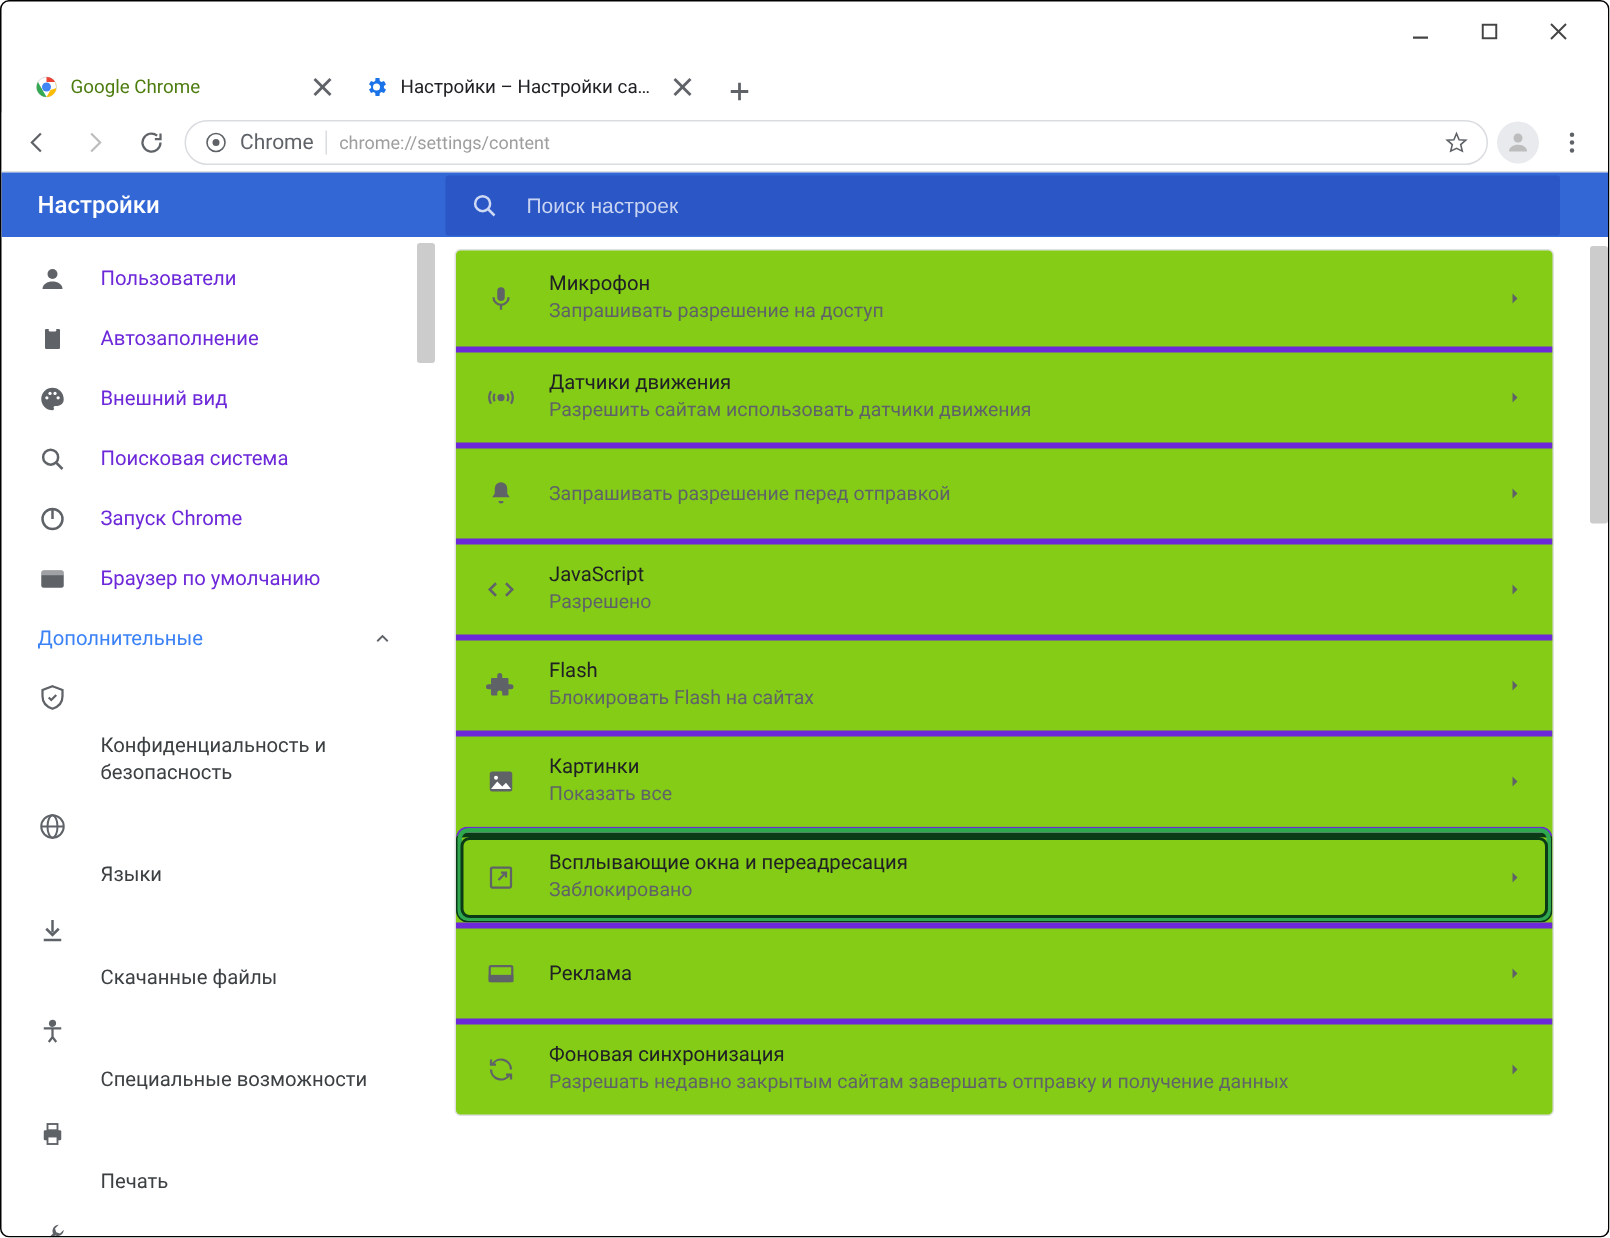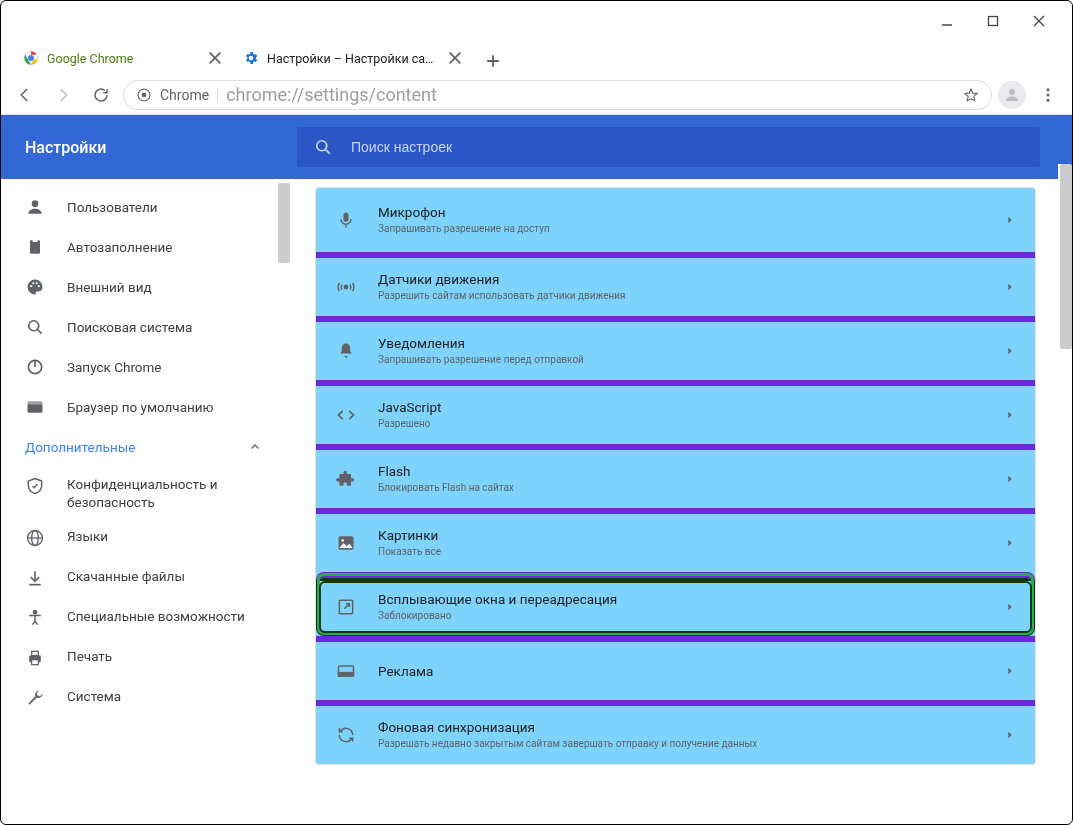--- a/index.html
+++ b/index.html
@@ -22,54 +22,54 @@
   .tab .tab-close{width:16px;height:16px;color:#5f6368;}
   .newtab{width:28px;height:28px;border-radius:50%;display:flex;align-items:center;justify-content:center;margin-left:6px;color:#5f6368;}
 
   
   .toolbar{position:absolute;top:74px;left:0;right:0;height:40px;background:#fff;display:flex;align-items:center;padding:0 8px;gap:6px;border-bottom:1px solid #e0e0e0;}
   .tool-btn{width:32px;height:32px;display:flex;align-items:center;justify-content:center;color:#5f6368;border-radius:50%;}
   .tool-btn.disabled{color:#bdbdbd;}
   .omnibox{flex:1;height:30px;border:1px solid #dadce0;border-radius:16px;display:flex;align-items:center;padding:0 12px;gap:8px;color:#5f6368;}
   .omnibox .scheme{color:#5f6368;font-size:14px;}
   .omnibox .scheme-sep{width:1px;height:16px;background:#dadce0;}
-  .omnibox .url-path{color:#9e9e9e;font-size:18px;}
+  .omnibox .url-path{color:#9e9e9e;font-size:12px;}
   .omnibox-star{margin-left:auto;color:#5f6368;}
   .avatar{width:28px;height:28px;border-radius:50%;background:#e8eaed;display:flex;align-items:center;justify-content:center;}
 
   
   .page{position:absolute;top:114px;left:0;right:0;bottom:0;display:flex;flex-direction:column;}
-  .page-header{height:64px;background:#3367d6;color:#fff;display:flex;align-items:center;}
+  .page-header{height:43px;background:#3367d6;color:#fff;display:flex;align-items:center;}
   .page-header-title{width:296px;padding-left:24px;font-size:16px;font-weight:500;}
   .search-wrap{flex:1;height:40px;margin:8px 32px 8px 0;background:#2a56c6;border-radius:2px;display:flex;align-items:center;padding:0 16px;gap:16px;color:#cfd9f3;}
   .search-wrap input{flex:1;background:transparent;border:none;outline:none;color:#fff;font-size:14px;}
   .search-wrap input::placeholder{color:#c9d4f2;}
 
   .page-body{flex:1;display:flex;overflow:hidden;}
 
   
   .sidebar{width:290px;border-right:0;position:relative;padding-top:8px;}
   .sidebar-scroll{position:absolute;right:0;top:0;bottom:0;width:14px;}
   .sidebar-scroll-thumb{position:absolute;right:1px;top:4px;width:12px;height:80px;background:#ccc;border-radius:2px;}
-  .side-item{display:flex;align-items:center;height:40px;padding:0 24px;gap:22px;color:#404040;font-size:13.5px;cursor:pointer;}
+  .side-item{display:flex;align-items:center;height:40px;padding:0 24px;gap:22px;color:#6d28d9;font-size:13.5px;cursor:pointer;}
   .side-item .side-icon{width:20px;height:20px;color:#5f6368;flex:none;display:flex;align-items:center;justify-content:center;}
   .side-item.expander{justify-content:space-between;color:#3b82f6;padding-right:30px;}
   .side-subitem{display:flex;align-items:flex-start;min-height:40px;padding:8px 24px 8px 24px;gap:22px;color:#3c4043;font-size:13.5px;cursor:pointer;}
   .side-subitem .side-icon{width:20px;height:20px;color:#5f6368;flex:none;display:flex;align-items:center;justify-content:center;margin-top:1px;}
-  .side-subitem .side-label{line-height:1.35;}
+  .side-subitem .side-label{line-height:1.35;margin-top:34px;}
 
   
   .content-area{flex:1;overflow:hidden;position:relative;padding:8px;}
-  .content-card{background:#7dd3fc;border:1px solid #e0e0e0;border-radius:4px;margin:0 28px 0 16px;overflow:hidden;}
-  .setting-row{display:flex;align-items:center;min-height:64px;padding:12px 20px;gap:22px;border-top:6px solid #6d28d9;cursor:pointer;position:relative;}
+  .content-card{background:#84cc16;border:1px solid #e0e0e0;border-radius:4px;margin:0 28px 0 4px;overflow:hidden;}
+  .setting-row{display:flex;align-items:center;min-height:64px;padding:12px 20px;gap:22px;border-top:4px solid #6d28d9;cursor:pointer;position:relative;}
   .setting-row:first-child{border-top:none;}
   .setting-row .row-icon{width:20px;height:20px;color:#5f6368;flex:none;display:flex;align-items:center;justify-content:center;}
   .setting-row .row-text{flex:1;min-width:0;}
   .setting-row .row-title{font-size:13.5px;color:#202124;}
-  .setting-row .row-sub{font-size:10px;color:#5f6368;margin-top:2px;line-height:1.35;}
+  .setting-row .row-sub{font-size:13px;color:#5f6368;margin-top:2px;line-height:1.35;}
   .setting-row .row-arrow{color:#5f6368;}
   .setting-row.highlight{outline:3px solid #2fa84f;outline-offset:-4px;border-radius:8px;box-shadow:0 0 0 3px #0a3a16 inset;}
   .setting-row.highlight::before{content:"";position:absolute;inset:3px;border:2px solid #0a3a16;border-radius:6px;pointer-events:none;}
 
   svg{display:block;}
 </style>
 </head>
 <body>
 
 <div class="outer-frame">
@@ -368,21 +368,20 @@
           </div>
 
           <div class="setting-row">
             <span class="row-icon">
                 <svg width="20" height="20" viewBox="0 0 24 24" fill="#5f6368">
                   <path d="M12 3a5 5 0 0 0-5 5v4l-2 3h14l-2-3V8a5 5 0 0 0-5-5Z"></path>
                   <path d="M10 18a2 2 0 0 0 4 0"></path>
                 </svg>
               </span>
             <div class="row-text">
-              <div class="row-title">Уведомления</div>
               <div class="row-sub">Запрашивать разрешение перед отправкой</div>
             </div>
             <span class="row-arrow">
                 <svg width="10" height="10" viewBox="0 0 24 24" fill="#5f6368">
                   <path d="M8 4l8 8-8 8Z"></path>
                 </svg>
               </span>
           </div>
 
           <div class="setting-row">

